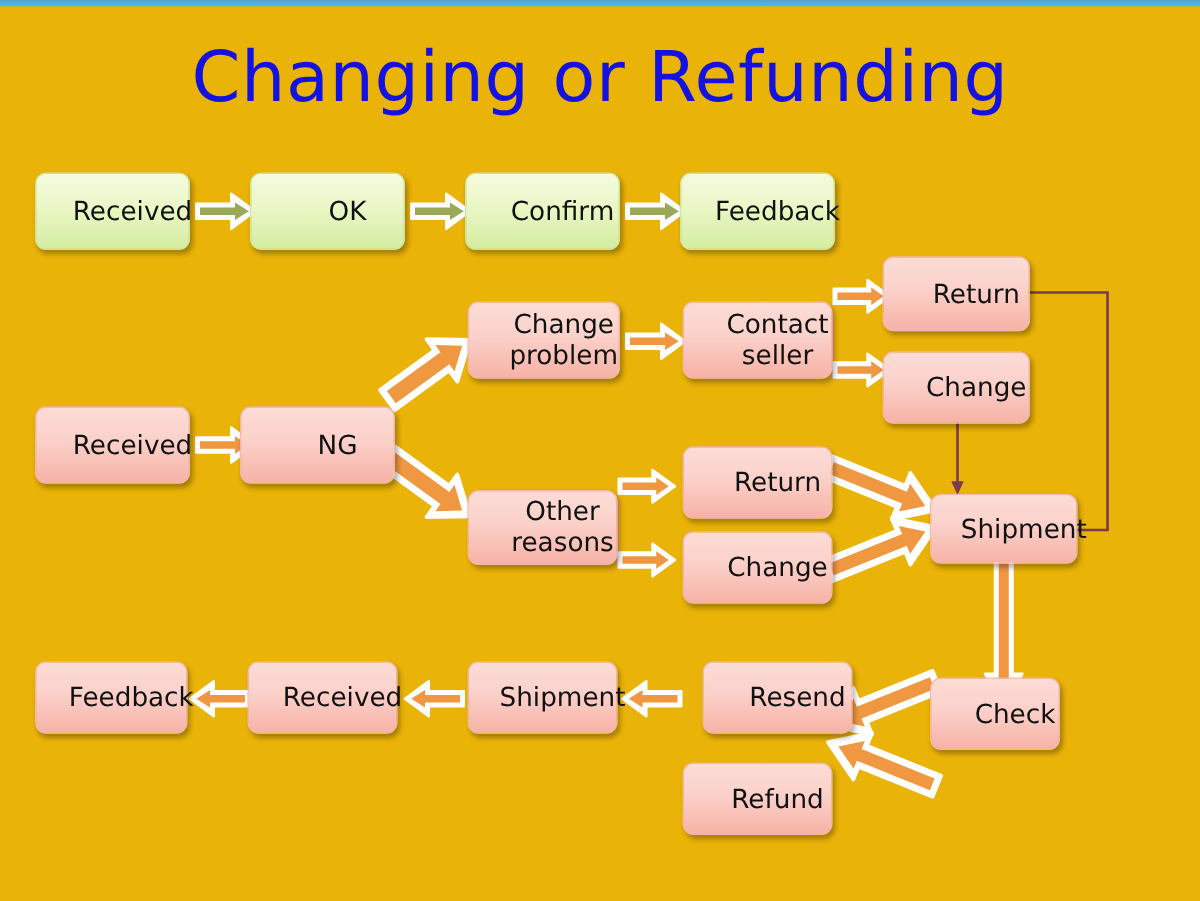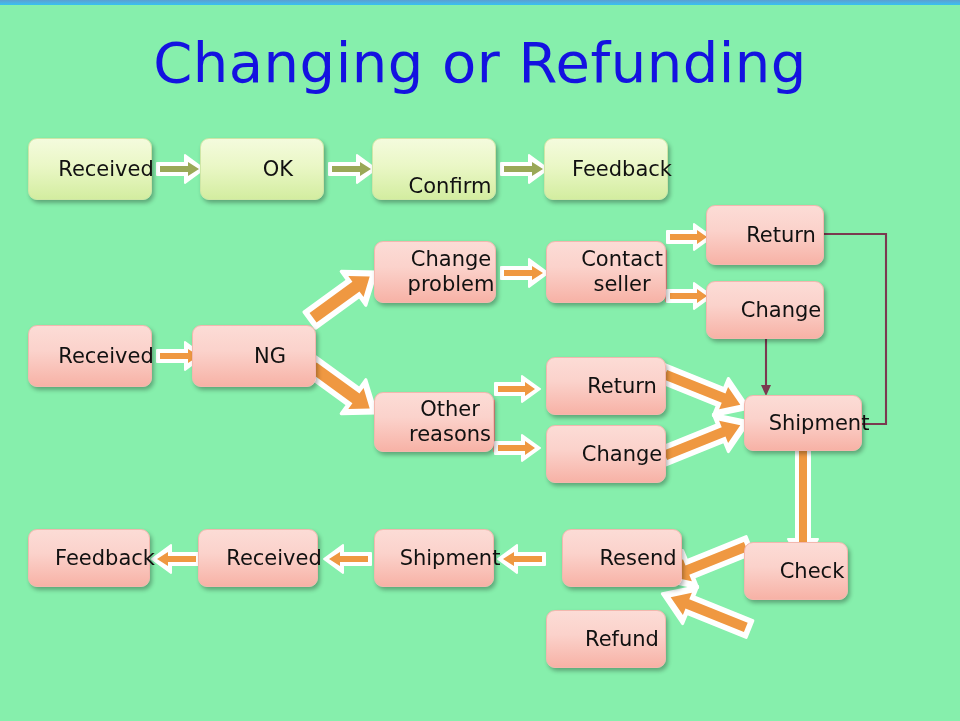--- a/index.html
+++ b/index.html
@@ -69,21 +69,21 @@
   
   .conn {
     position: absolute;
     z-index: 3;
   }
   .conn svg { display: block; overflow: visible; }
 </style>
 </head>
 <body>
 
-<div id="slide" style="background: #86efac;">
+<div id="slide" style="background: #eab308;">
 
   <div id="topband"></div>
 
   <div id="title" style="color: rgb(20, 18, 224);">Changing or Refunding</div>
 
   <div class="node green" style="left:28px; top:138px; width:124px; height:62px;">
     <span class="lbl">Received</span>
   </div>
   <div class="barrow" style="left:156px; top:152px;">
     <svg width="50" height="34" viewBox="0 0 50 34">
@@ -95,21 +95,21 @@
   <div class="node green" style="left:200px; top:138px; width:124px; height:62px;">
     <span class="lbl">OK</span>
   </div>
   <div class="barrow" style="left:328px; top:152px;">
     <svg width="50" height="34" viewBox="0 0 50 34">
       <polygon points="1,11 29,11 29,3 48,17 29,31 29,23 1,23" fill="#ffffff" stroke="#ffffff" stroke-width="2" stroke-linejoin="round"></polygon>
       <polygon points="4,14 32,14 32,10 43,17 32,24 32,20 4,20" fill="#9aa857"></polygon>
     </svg>
   </div>
 
-  <div class="node green" style="left:372px; top:138px; width:124px; height:62px;align-items:flex-end;">
+  <div class="node green" style="left:372px; top:138px; width:124px; height:62px;">
     <span class="lbl">Confirm</span>
   </div>
   <div class="barrow" style="left:500px; top:152px;">
     <svg width="50" height="34" viewBox="0 0 50 34">
       <polygon points="1,11 29,11 29,3 48,17 29,31 29,23 1,23" fill="#ffffff" stroke="#ffffff" stroke-width="2" stroke-linejoin="round"></polygon>
       <polygon points="4,14 32,14 32,10 43,17 32,24 32,20 4,20" fill="#9aa857"></polygon>
     </svg>
   </div>
 
   <div class="node green" style="left:544px; top:138px; width:124px; height:62px;">

